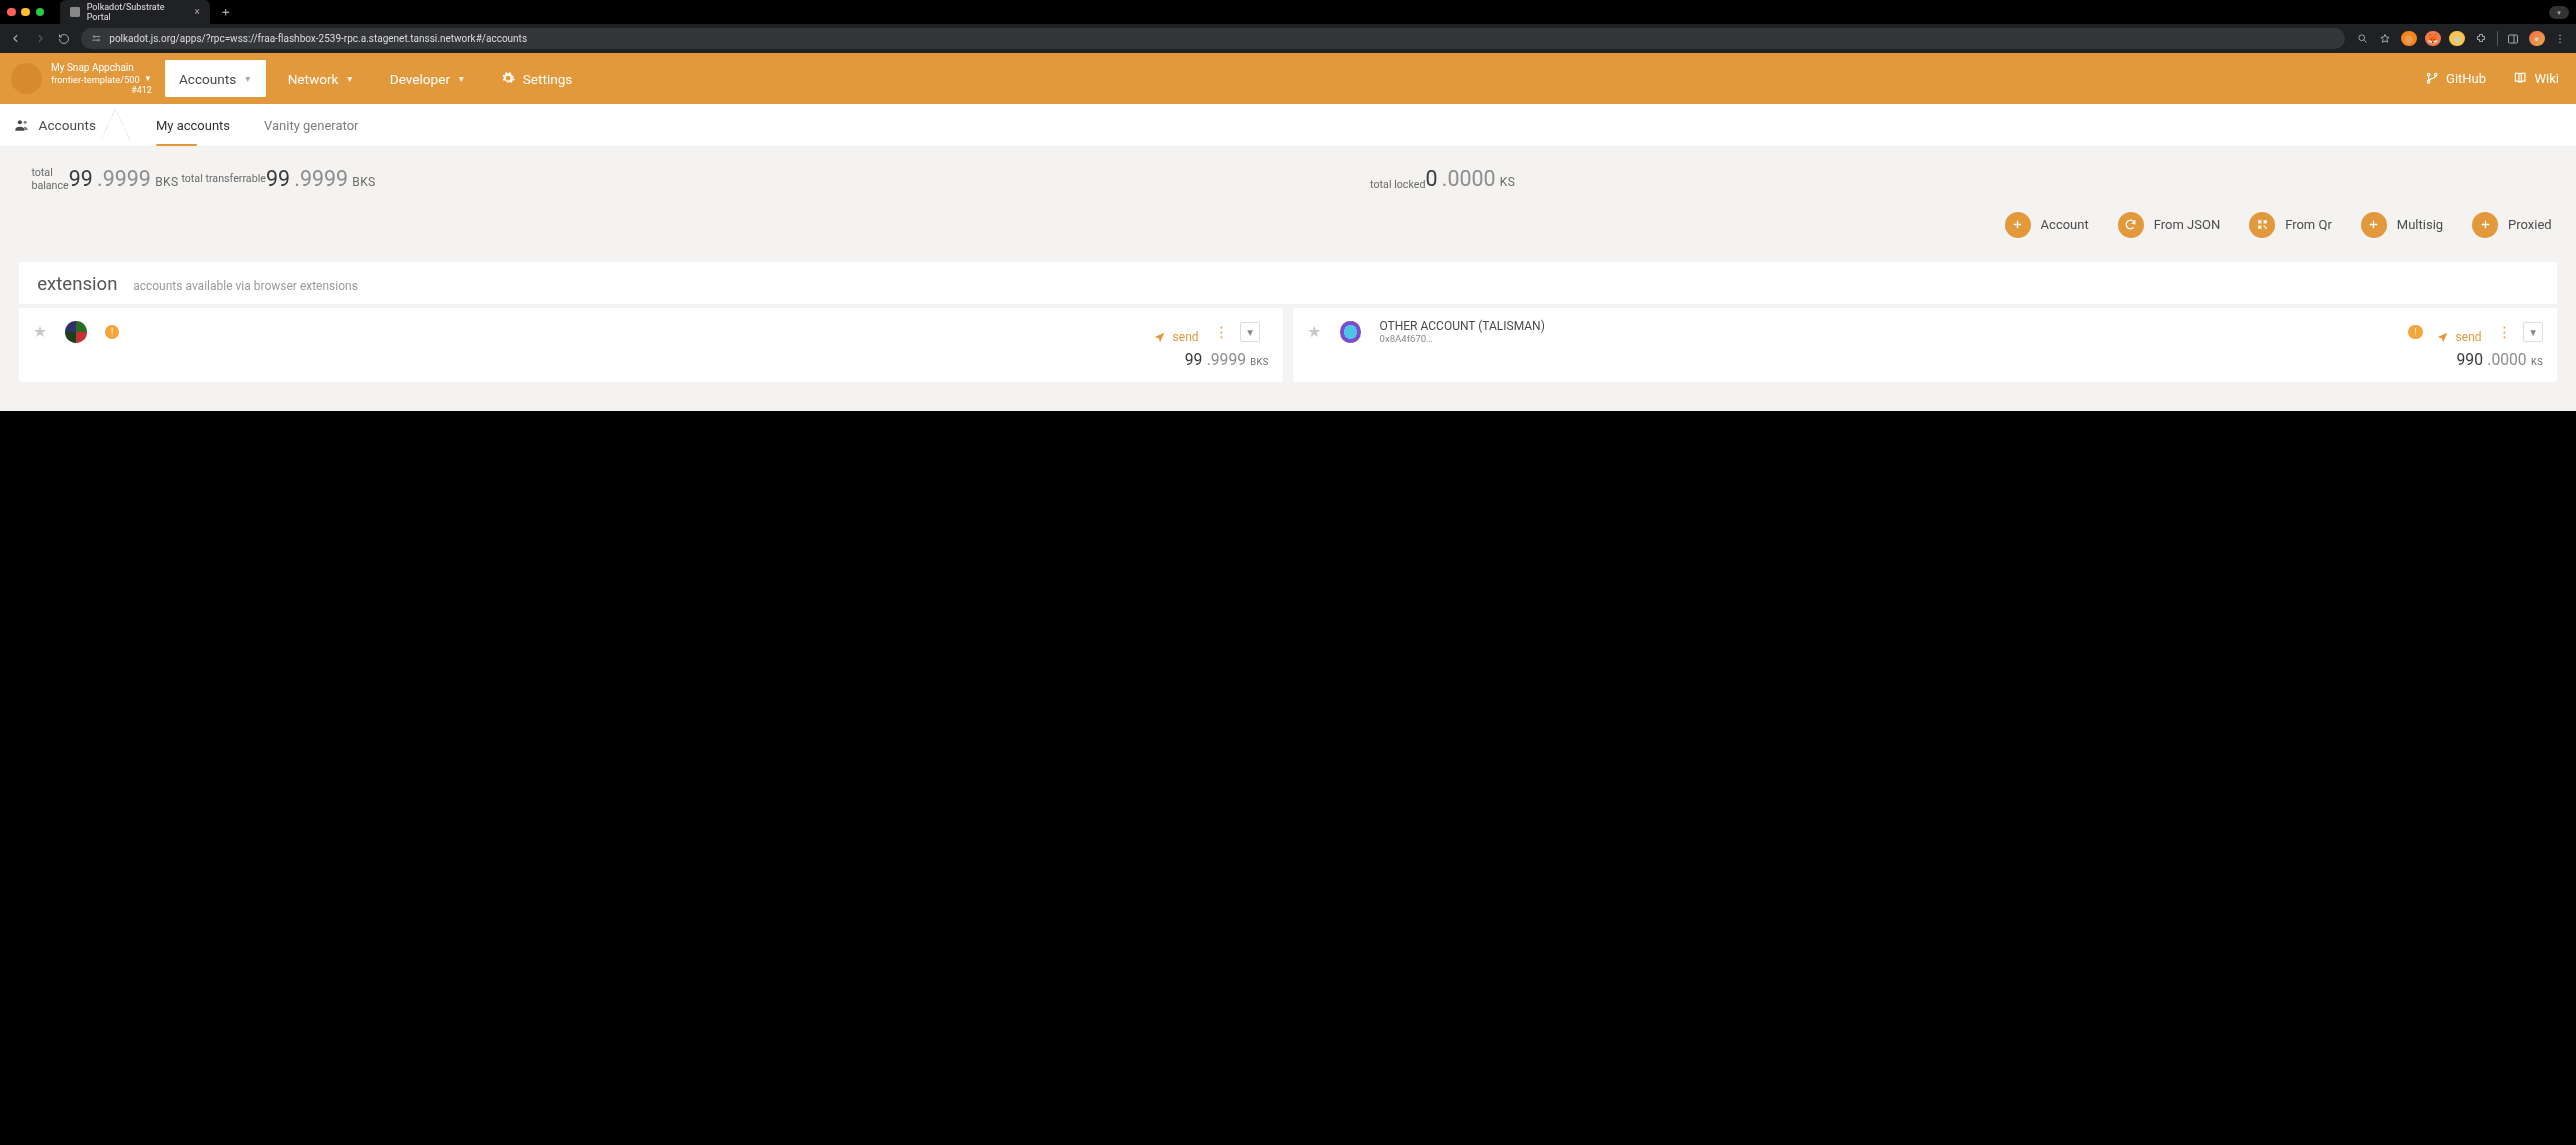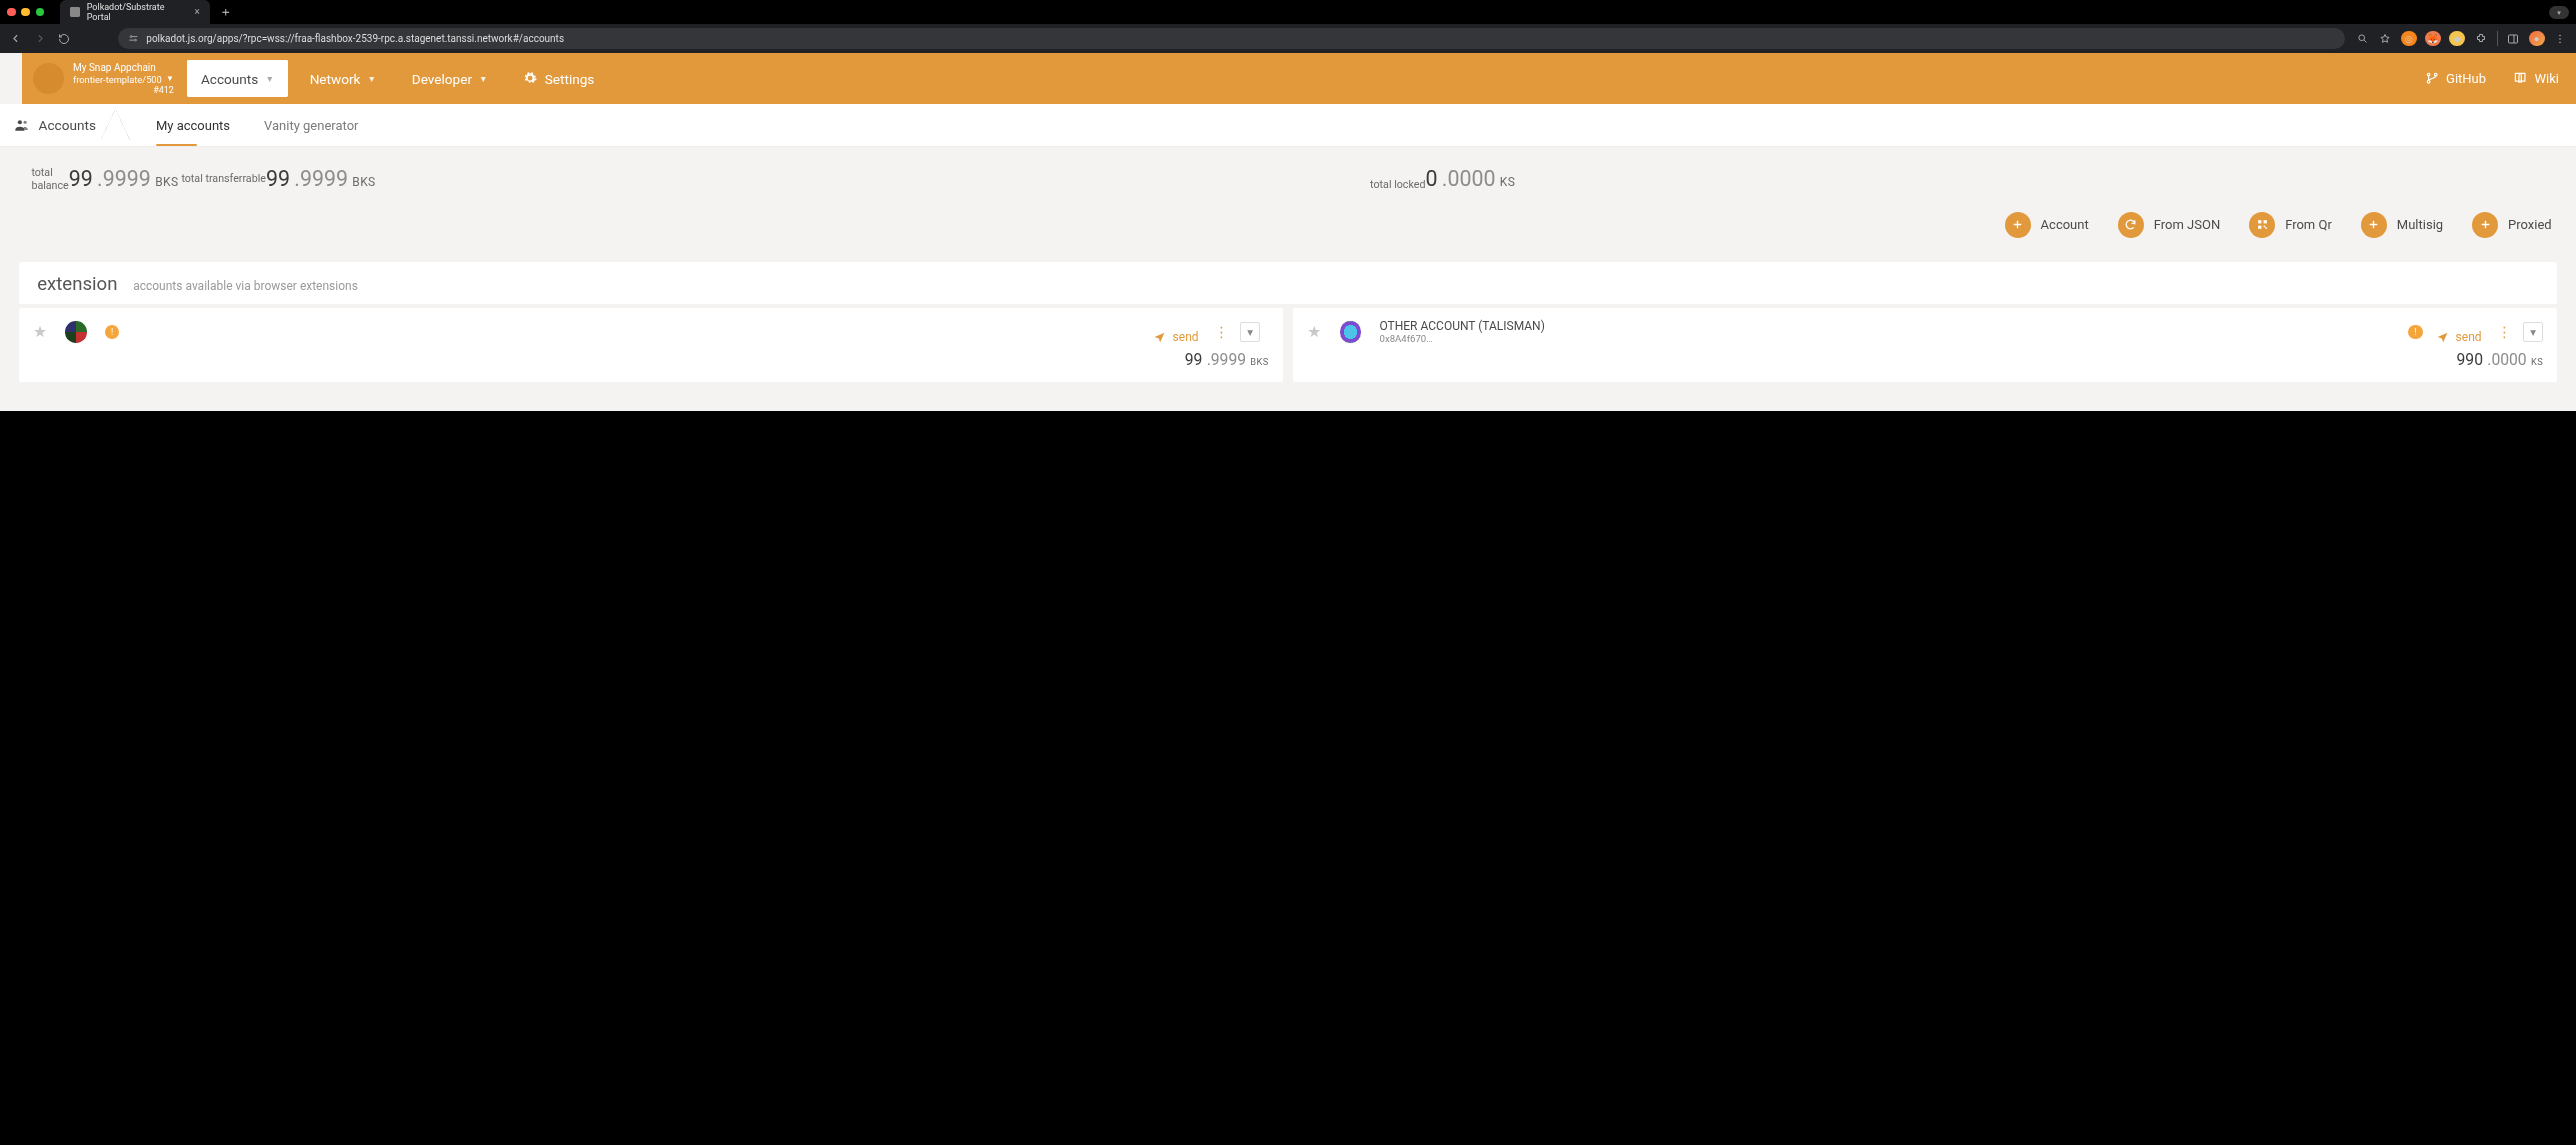--- a/index.html
+++ b/index.html
@@ -22,32 +22,32 @@
   .tab-strip-spacer { flex:1; }
   .chrome-menu-pill { width:20px; height:13px; border-radius:7.1px; background:#333; display:flex; align-items:center; justify-content:center; margin-right:7.1px; color:#aaa; font-size:7.1px;}
   .addr-bar {
     display:flex; align-items:center; gap:10px; height:29px; padding:0 8.6px;
     background:#202124; color:#ccc;
   }
   .nav-icn { width:14.3px; color:#aaa; display:flex; justify-content:center; }
   .nav-icn.disabled { opacity:.4; }
   .url-field {
     flex:1; display:flex; align-items:center; gap:7.1px; height:21.4px;
-    background:#35363a; border-radius:11.4px; padding:0 10px; font-size:10px; color:#ddd;margin-left:37px;
+    background:#35363a; border-radius:11.4px; padding:0 10px; font-size:10px; color:#ddd;
   }
   .url-field .lock { color:#aaa; }
   .chrome-right-icons { display:flex; align-items:center; gap:8.6px; }
   .ext-badge { width:15.7px; height:15.7px; border-radius:50%; display:flex; align-items:center; justify-content:center; font-size:9.3px;}
   .ext-sep { width:0.7px; height:14.3px; background:#555; }
 
   
   .app-wrapper { background:#f5f3f1; }
   .app-header {
     display:flex; align-items:center; height:51px; background:#e2993c; color:#fff;
-    padding:0 17px 0 11.4px; gap:7.1px;margin-left:22px;
+    padding:0 17px 0 11.4px; gap:7.1px;
   }
   .chain-id {
     display:flex; align-items:center; gap:8.6px; padding-right:5.7px;
   }
   .chain-logo { width:31px; height:31px; border-radius:50%; background:#d68b2e; }
   .chain-meta { display:flex; flex-direction:column; line-height:1.2; font-size:10px; }
   .chain-meta .row2 { display:flex; align-items:center; gap:4.3px; font-size:9.3px; }
   .chain-meta .row3 { font-size:9px; text-align:right; }
   .caret-down { font-size:7.9px; }
 

